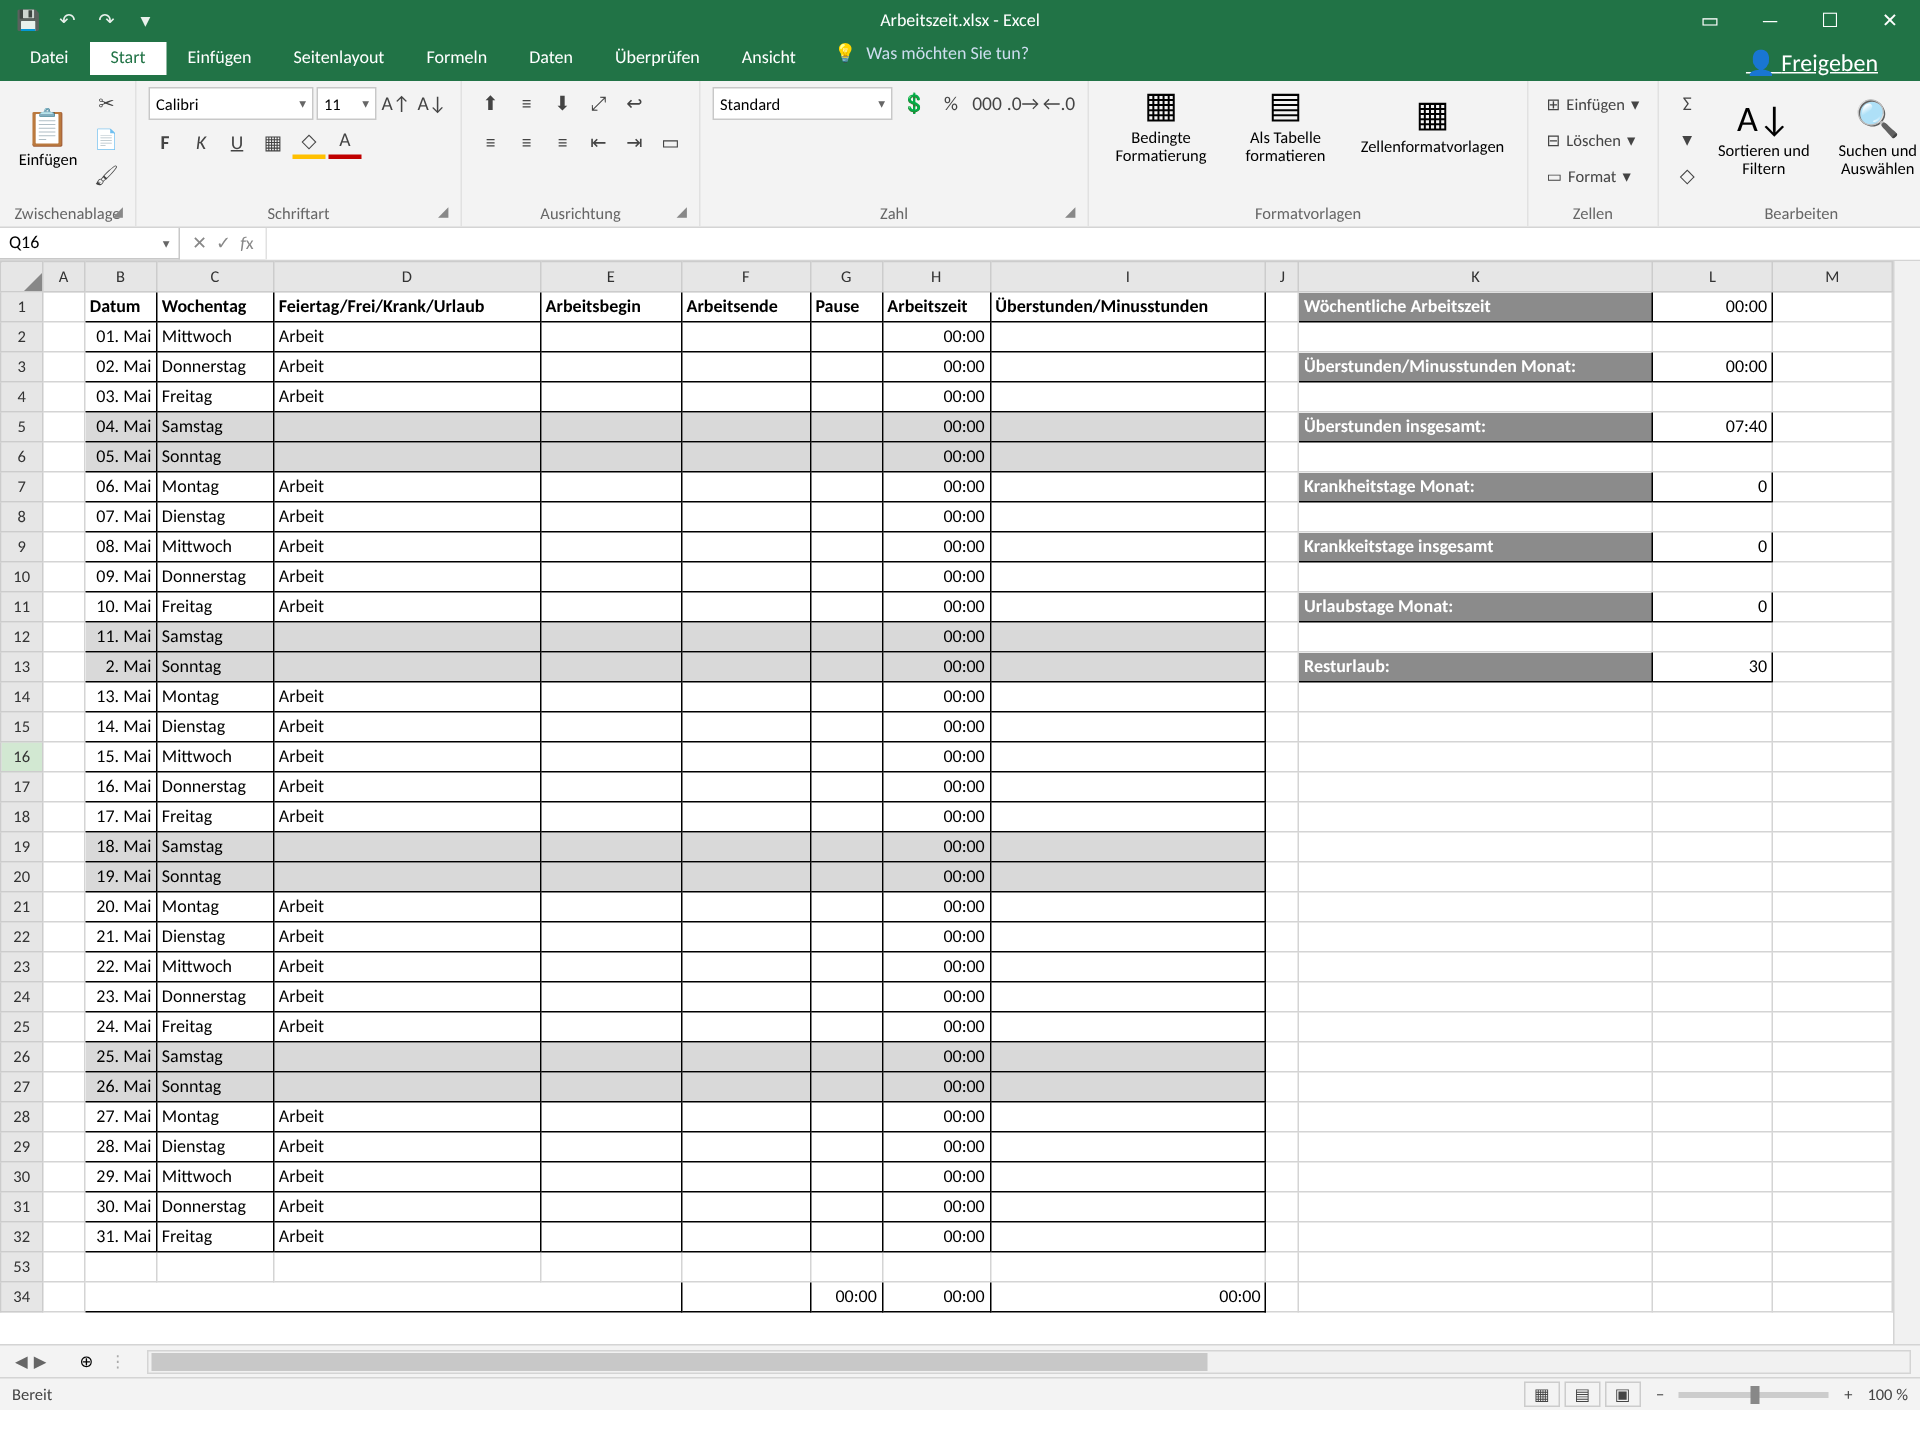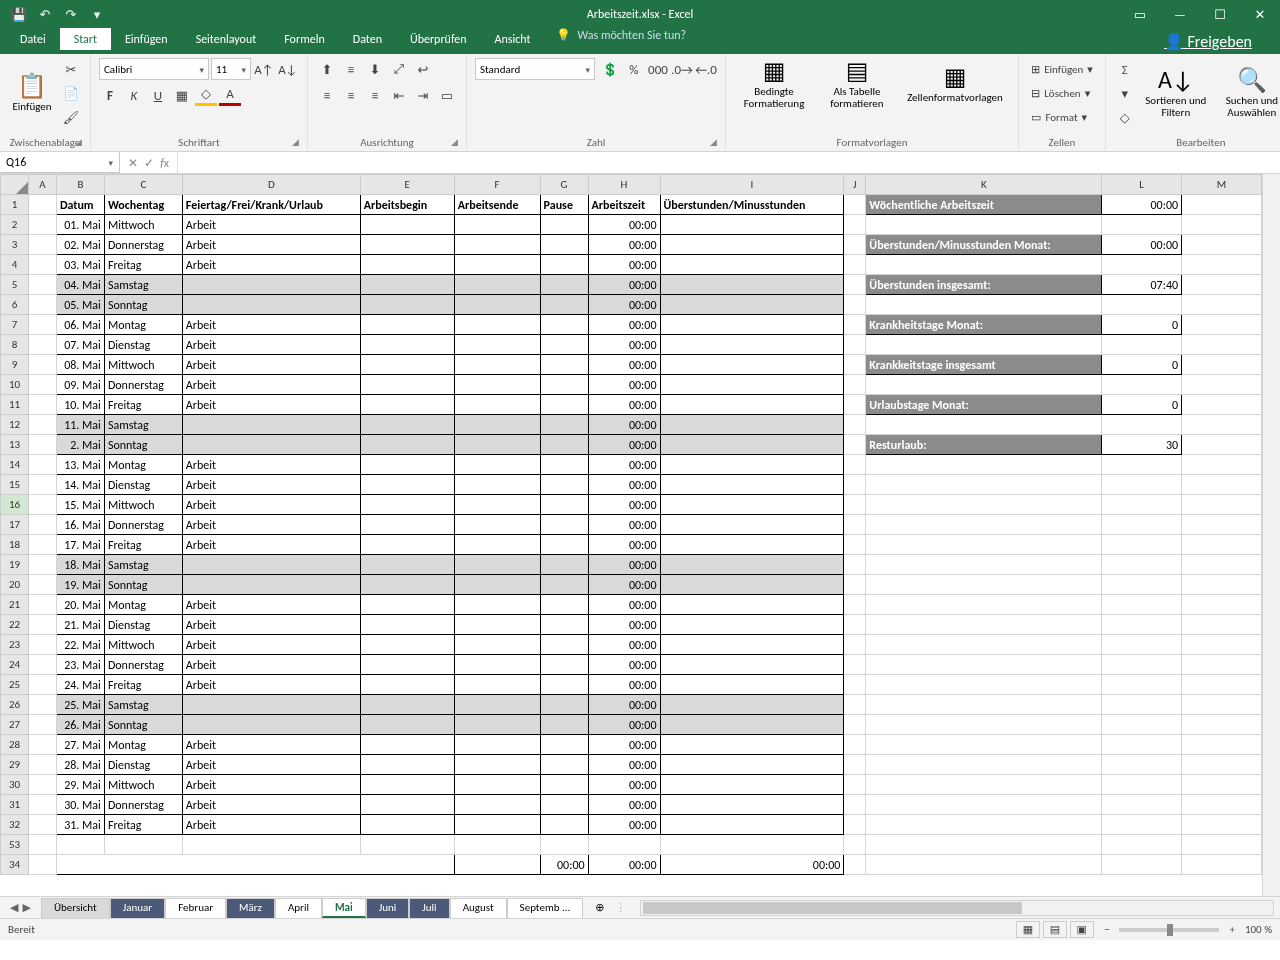--- a/index.html
+++ b/index.html
@@ -904,32 +904,20 @@
       </table>
   </div>
   <div class="vscroll"></div>
 </div>
 
 <div class="sheetbar">
   <div class="sheetnav">
     <span>◀</span>
     <span>▶</span>
   </div>
-  <div id="sheettabs" style="display:flex">
-      <div class="sheettab shade" style="background: rgb(217, 217, 217);">Übersicht</div>
-      <div class="sheettab dark">Januar</div>
-      <div class="sheettab ">Februar</div>
-      <div class="sheettab dark">März</div>
-      <div class="sheettab ">April</div>
-      <div class="sheettab active">Mai</div>
-      <div class="sheettab dark">Juni</div>
-      <div class="sheettab dark">Juli</div>
-      <div class="sheettab ">August</div>
-      <div class="sheettab ">Septemb ...</div>
-    </div>
   <div class="sheettab add">⊕</div>
   <span style="padding:0 8px;color:#aaa">⋮</span>
   <div class="hscroll">
       <div class="thumb"></div>
     </div>
 </div>
 
 <div class="status">
   <span>Bereit</span>
   <div class="right">

